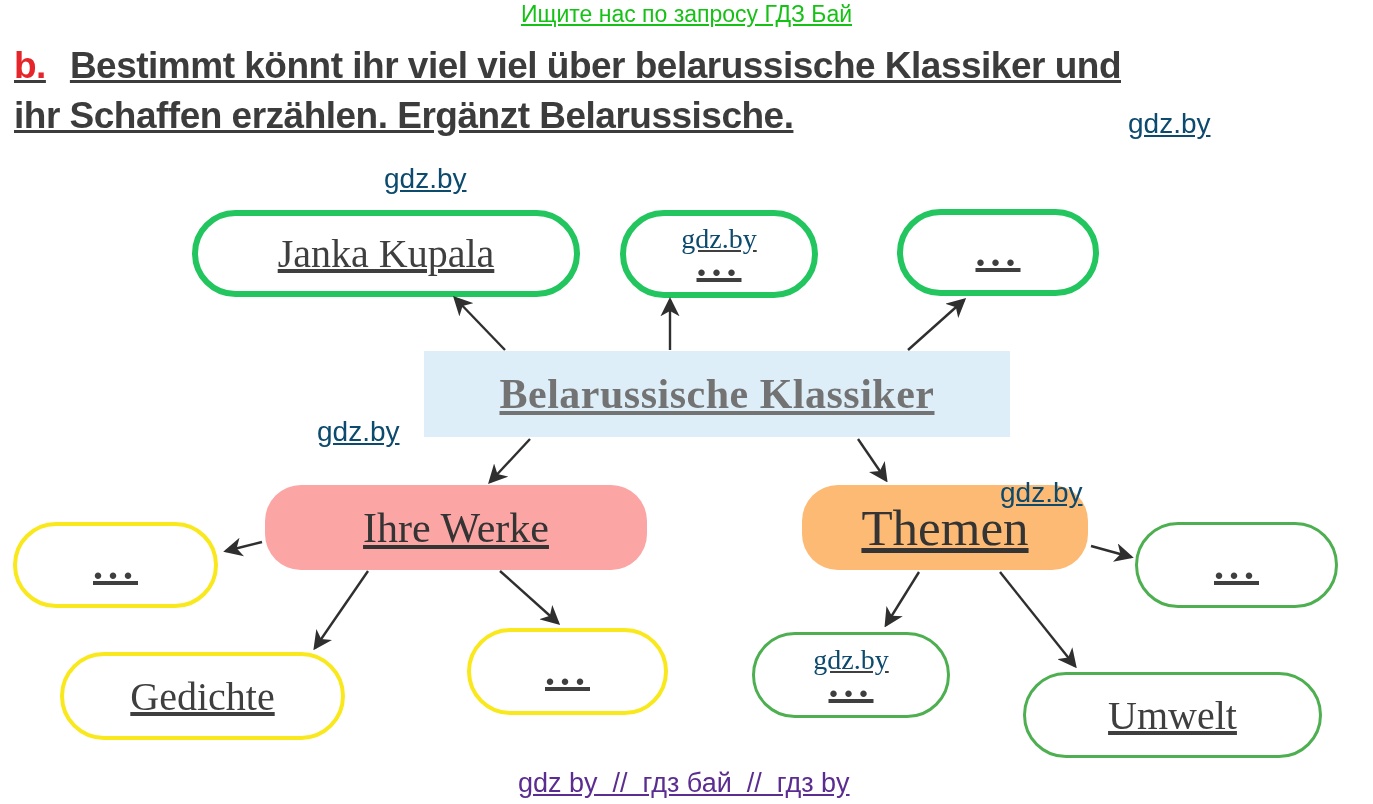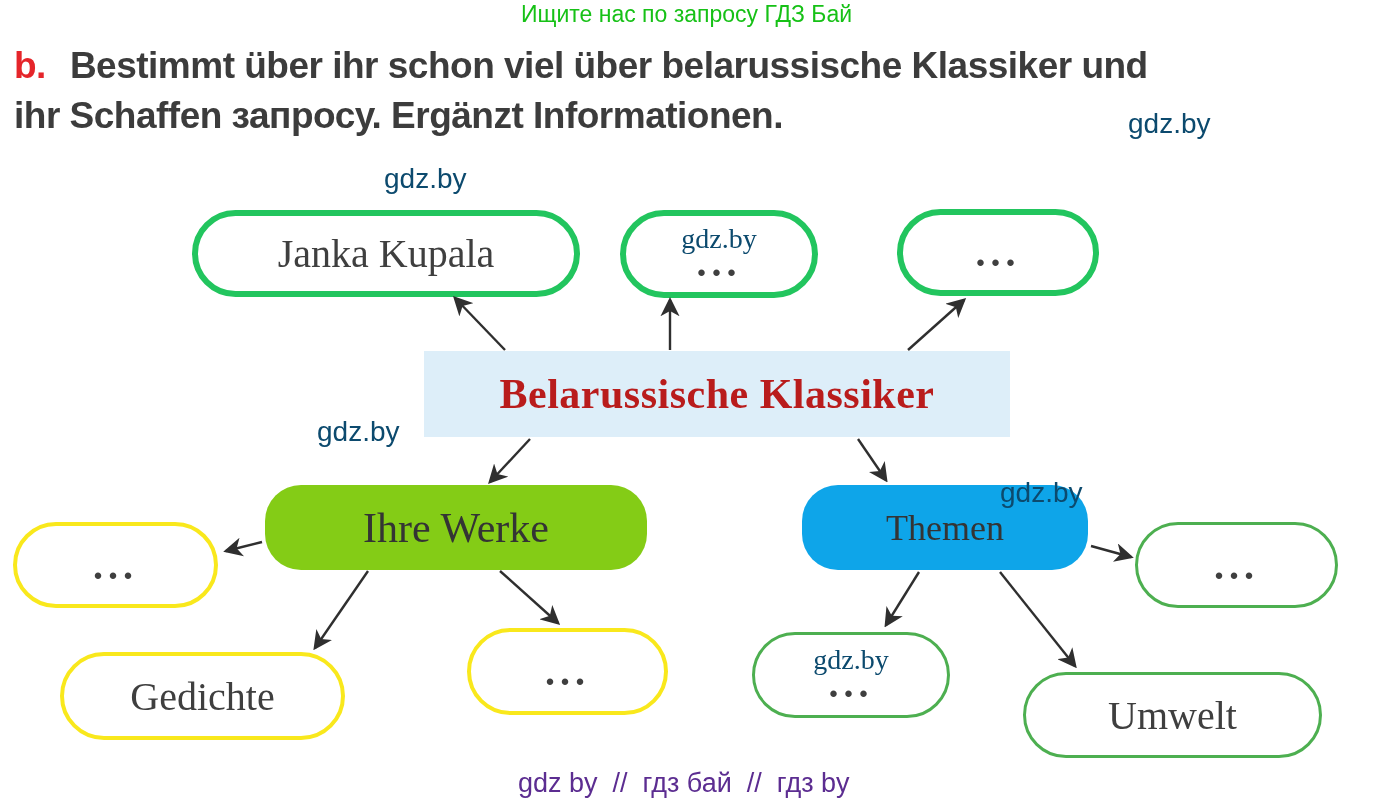--- a/index.html
+++ b/index.html
@@ -2,21 +2,21 @@
 <html><head>
 <meta charset="utf-8">
 <style>
   * { margin:0; padding:0; box-sizing:border-box; }
   html,body { background:#ffffff; }
   .page {
     position:relative; width:1373px; height:804px;
     background:#ffffff; overflow:hidden;
     font-family:"Liberation Sans", sans-serif;
   }
-  .abs { position:absolute; }
+  .abs { position:absolute;text-decoration:underline; }
 
   .banner {
     top:0; left:0; width:100%; text-align:center;
     font-size:23px; line-height:28px; color:#16c116;
   }
   .heading-line {
     left:14px; color:#3c3c3c; font-weight:bold;
     font-size:37px; line-height:44px; letter-spacing:-0.5px;
     white-space:nowrap;
   }
@@ -29,25 +29,25 @@
 
   .node {
     display:flex; align-items:center; justify-content:center;
     font-family:"Liberation Serif","DejaVu Serif",serif;
     font-size:40px; color:#3f3f3f; background:#ffffff;
     z-index:2; text-align:center;
   }
   .pink   { border:6px solid #22c55e; border-radius:44px; }
   .yellow { border:4px solid #f9e81c; border-radius:44px; }
   .green  { border:3px solid #4daf50; border-radius:44px; }
-  .cream  { background:#84cc16; border-radius:36px; font-size:42px; color:#343434; }
-  .lgreen { background:#0ea5e9; border-radius:36px; font-size:36px; color:#343434; }
+  .cream  { background:#fca5a5; border-radius:36px; font-size:42px; color:#343434; }
+  .lgreen { background:#fdba74; border-radius:36px; font-size:51px; color:#343434; }
   .bluebox {
     background:#ddeef9; font-weight:bold; font-size:42px;
-    color:#b91c1c; letter-spacing:0.5px; z-index:1;
+    color:#737373; letter-spacing:0.5px; z-index:1;
   }
   .dots { font-weight:bold; letter-spacing:5px; font-size:40px; }
   .stack { flex-direction:column; }
   .stack .watermark { position:static; }
   .stack .dots { margin-top:-16px; }
 
   .footer {
     left:518px; top:768px; font-size:27px; color:#5c2d91; white-space:pre;
   }
   svg.connectors {
@@ -56,24 +56,24 @@
   }
 </style>
 </head>
 <body>
 
 <div class="page">
 
   <div class="abs banner">Ищите нас по запросу ГДЗ Бай</div>
 
   <div class="abs heading-line" style="top:44px;">
-    <span class="heading-bullet">b.</span><span>Bestimmt über ihr schon viel über belarussische Klassiker und</span>
+    <span class="heading-bullet">b.</span><span>Bestimmt könnt ihr viel viel über belarussische Klassiker und</span>
   </div>
   <div class="abs heading-line" style="top:94px;">
-    <span>ihr Schaffen запросу. Ergänzt Informationen.</span>
+    <span>ihr Schaffen erzählen. Ergänzt Belarussische.</span>
   </div>
 
   <div class="abs watermark" style="left:1128px; top:108px;">gdz.by</div>
   <div class="abs watermark" style="left:384px; top:163px;">gdz.by</div>
   <div class="abs watermark" style="left:317px; top:416px;">gdz.by</div>
   <div class="abs watermark" style="left:1000px; top:477px;">gdz.by</div>
 
   <svg class="connectors" viewBox="0 0 1373 804">
     <defs>
       <marker id="arw" viewBox="0 0 10 10" refX="8.5" refY="5" markerWidth="8" markerHeight="8" orient="auto">

